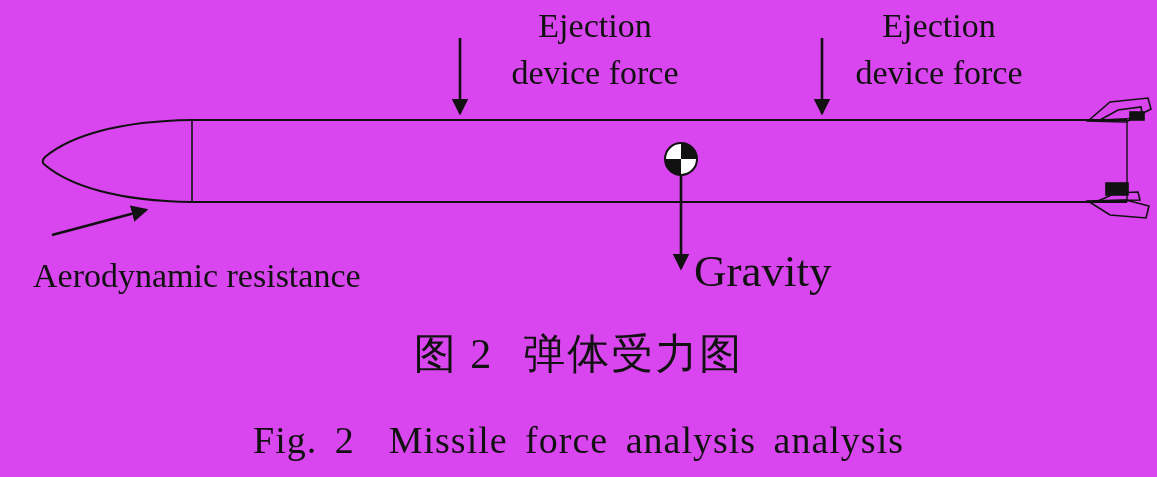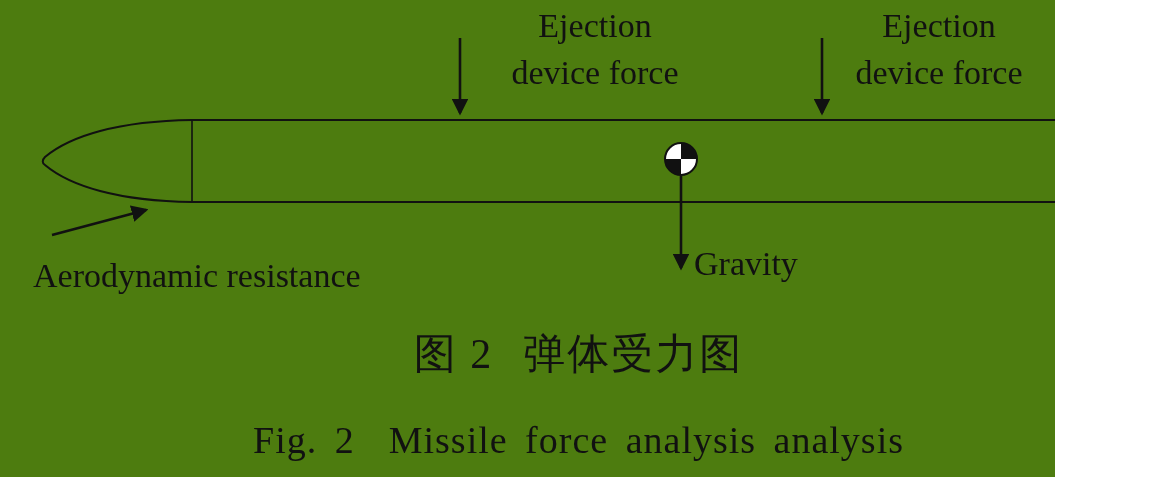--- a/index.html
+++ b/index.html
@@ -2,23 +2,23 @@
 <html><head>
 <meta charset="utf-8">
 <style>
   html, body {
     margin: 0;
     padding: 0;
     background: #ffffff;
   }
   .canvas {
     position: relative;
-    width: 1055px;
+    width: 1157px;
     height: 477px;
-    background: #4d7c0f;
+    background: #d946ef;
     overflow: hidden;
     font-family: "Liberation Serif", "DejaVu Serif", serif;
     color: #111111;
   }
   .diagram-svg {
     position: absolute;
     left: 0;
     top: 0;
   }
   .lbl {
@@ -28,21 +28,21 @@
   }
   .force-label {
     font-size: 34px;
     line-height: 47px;
     text-align: center;
     width: 214px;
   }
   .force-label .l1, .force-label .l2 { display: block; }
   .lbl-ejection-1 { left: 488px; top: 2px; }
   .lbl-ejection-2 { left: 832px; top: 2px; }
-  .lbl-gravity { left: 694px; top: 245px; font-size: 34px; }
+  .lbl-gravity { left: 694px; top: 245px; font-size: 45px; }
   .lbl-aero { left: 33px; top: 257px; font-size: 34px; }
   .caption {
     position: absolute;
     left: 0;
     width: 1157px;
     text-align: center;
     color: #111111;
   }
   .caption-zh {
     top: 326px;

